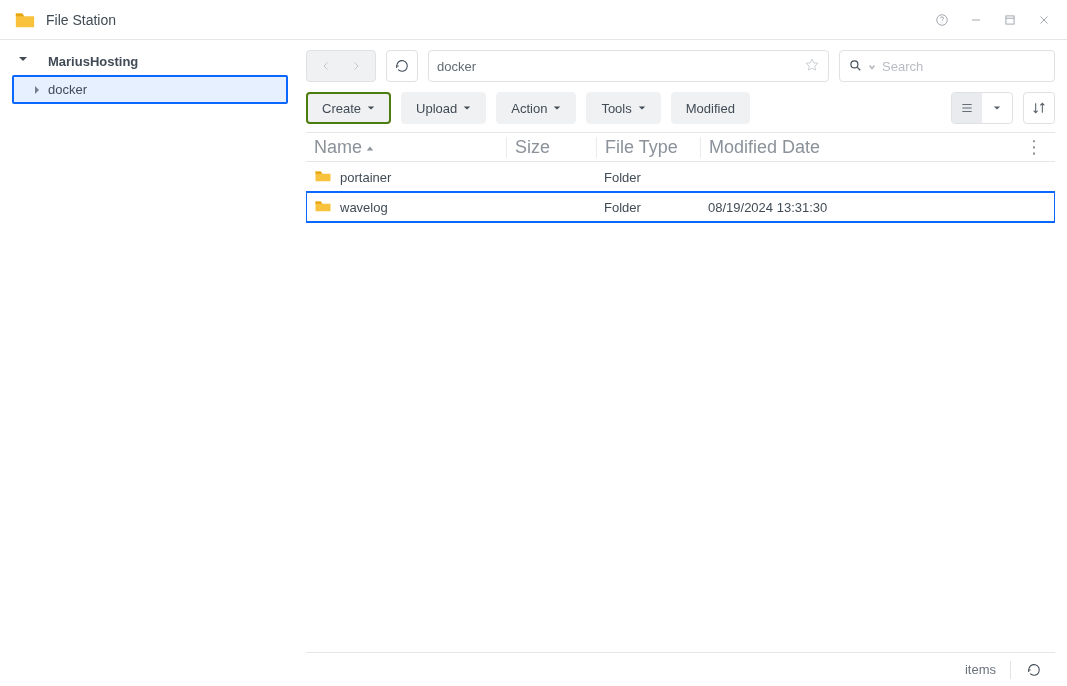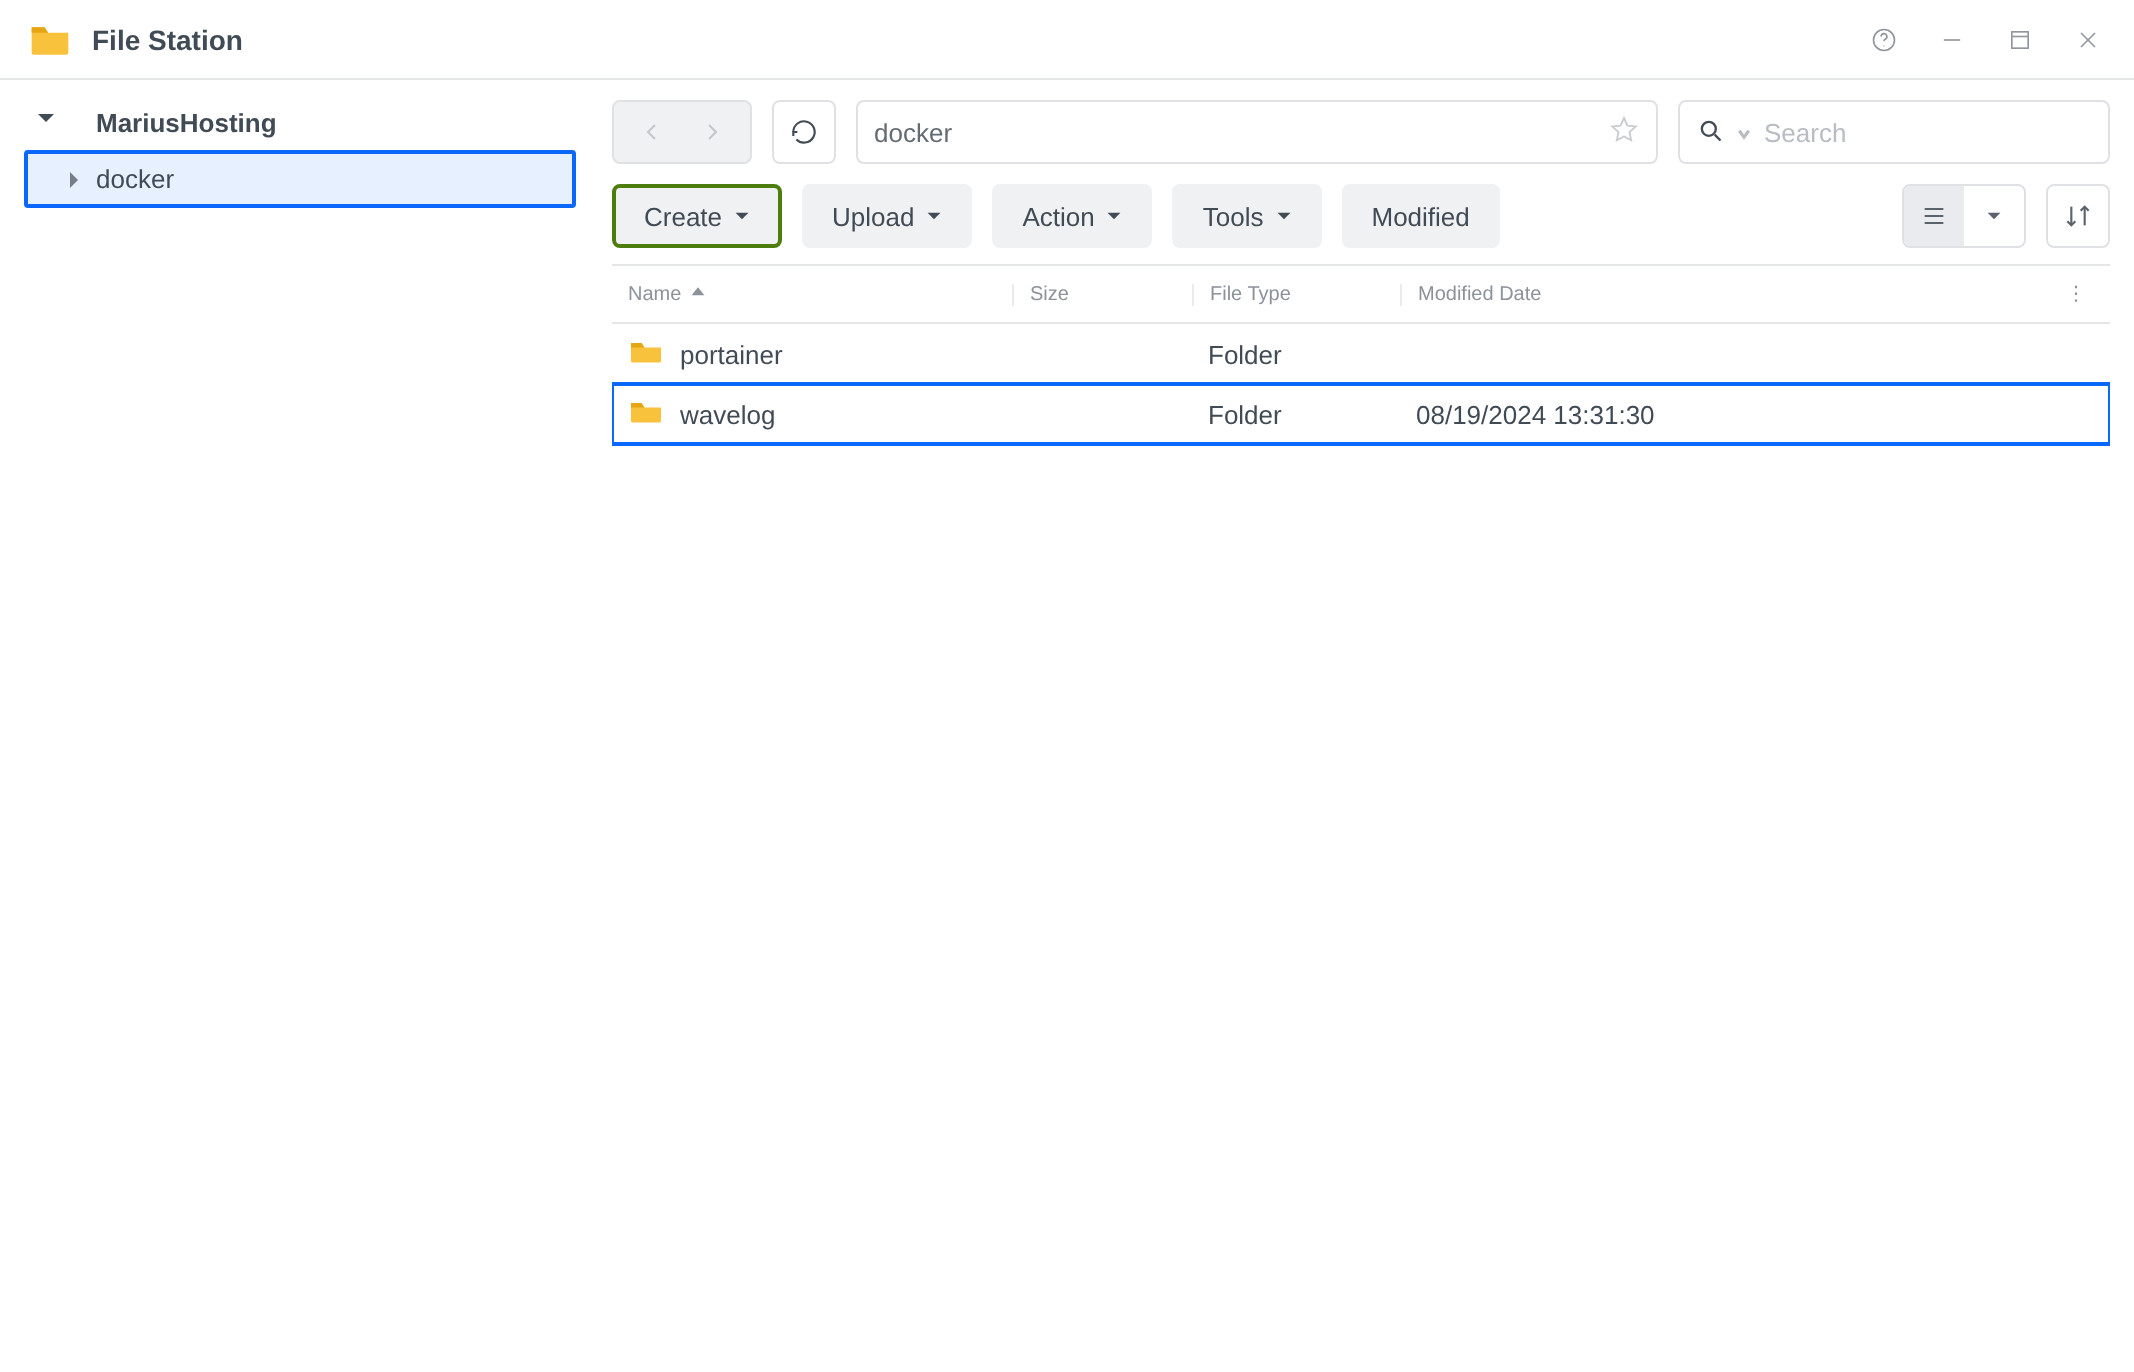--- a/index.html
+++ b/index.html
@@ -22,21 +22,21 @@
   padding: 0 14px;
   border-bottom: 1px solid #e5e6e8;
 }
 .app-icon {
   width: 22px; height: 22px;
   margin-right: 10px;
   display:inline-flex;align-items:center;justify-content:center;
 }
 .app-icon svg{width:22px;height:22px;}
 .titlebar-title {
-  font-weight: 700;
+  font-weight: 400;
   color: #414b55;
   font-size: 14px;
 }
 .titlebar-controls {
   margin-left: auto;
   display: flex;
   align-items: center;
   gap: 16px;
   color: #9aa0a7;
 }
@@ -149,21 +149,21 @@
   display:flex;align-items:center;justify-content:center;cursor:pointer;
 }
 .sortbtn svg{width:16px;height:16px;stroke:#5a626b;stroke-width:1.6;fill:none;}
 
 .table{
   flex:1;display:flex;flex-direction:column;min-height:0;
 }
 .thead{
   display:flex;align-items:center;height:30px;
   border-top:1px solid #e5e6e8;border-bottom:1px solid #e5e6e8;
-  color:#8b929a;font-size:10px;padding-right:4px;
+  color:#8b929a;font-size:18px;padding-right:4px;
 }
 .th{padding:0 8px;display:flex;align-items:center;gap:4px;}
 .th.sep{border-left:1px solid #e9ebee;}
 .col-name{flex:0 0 200px;}
 .col-size{flex:0 0 90px;}
 .col-type{flex:0 0 104px;}
 .col-date{flex:1;}
 .col-more{flex:0 0 24px;color:#8b929a;justify-content:center;cursor:pointer;}
 .sortcaret svg{width:8px;height:8px;fill:#8b929a;}
 .tbody{flex:1;overflow:auto;}
@@ -395,14 +395,24 @@
               <span>wavelog</span>
             </div>
             <div class="cell col-size"></div>
             <div class="cell col-type">Folder</div>
             <div class="cell col-date">08/19/2024 13:31:30</div>
             <div class="cell col-more"></div>
           </div>
         </div>
     </div>
 
+    <div class="statusbar">
+      <span>items</span>
+      <span class="vdiv"></span>
+      <span class="sref">
+        <svg viewBox="0 0 24 24">
+            <path d="M4 12a8 8 0 1 1 2.3 5.6"></path>
+            <polyline points="4 15 4 12 7 12"></polyline>
+          </svg>
+      </span>
+    </div>
   </div>
 </div>
 
 </body></html>

